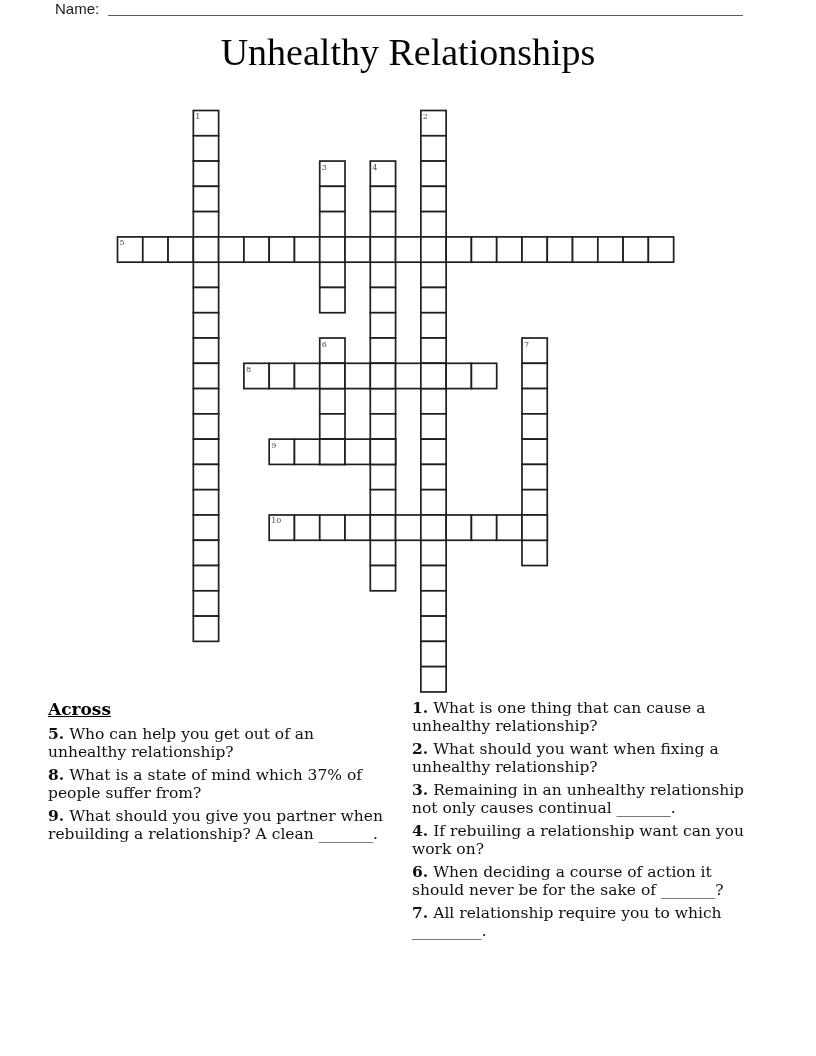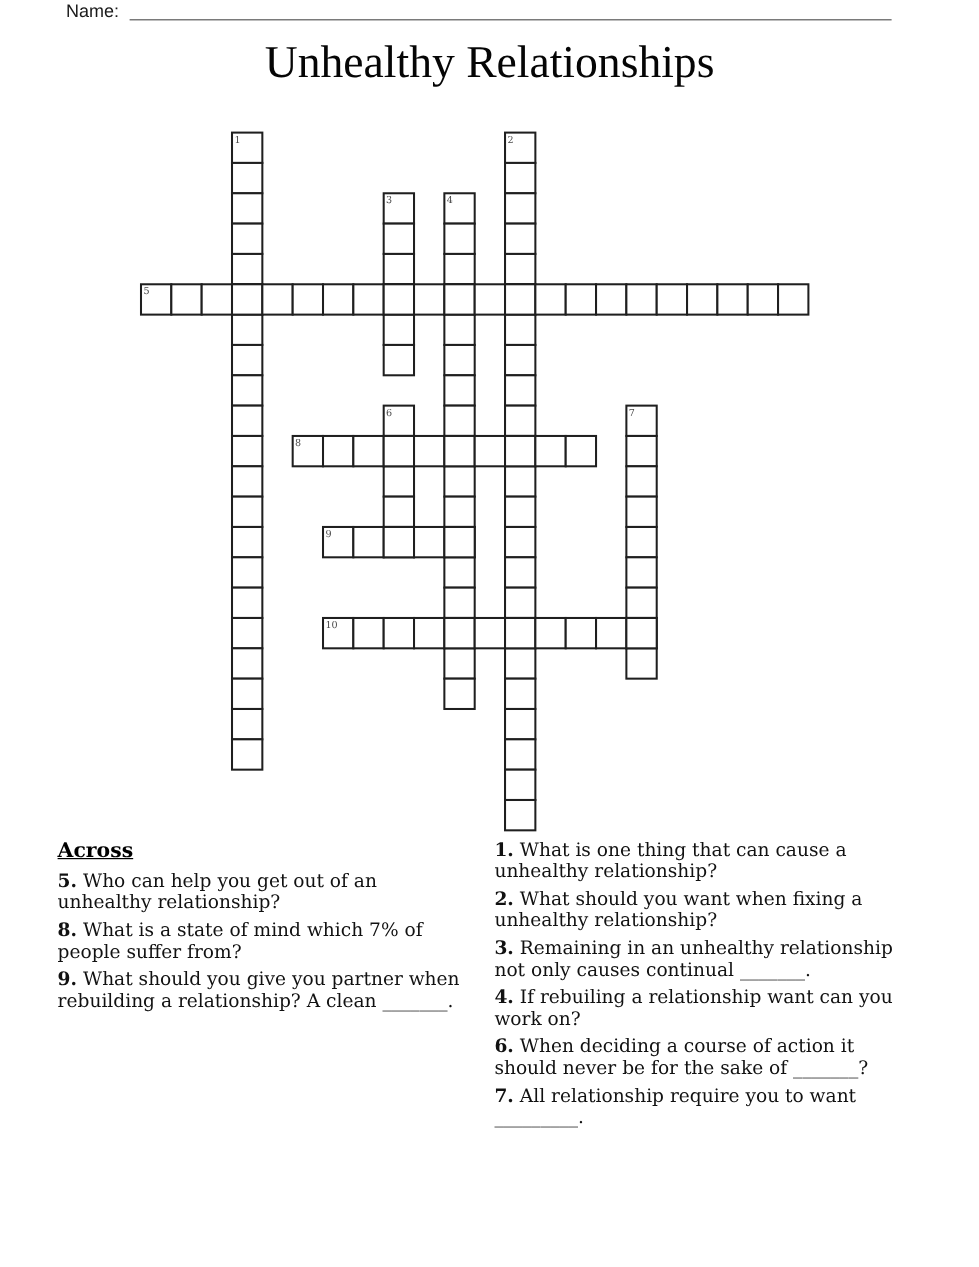--- a/index.html
+++ b/index.html
@@ -7,21 +7,21 @@
     position:relative;
     width:816px;height:1056px;
     background:#ffffff;
     overflow:hidden;
     font-family:"DejaVu Serif", serif;
     color:#000;
   }
   
   .name-row{
     position:absolute;left:55px;top:1px;width:688px;height:17px;
-    display:flex;align-items:center;
+    display:flex;align-items:flex-start;
     font-family:"Liberation Sans", sans-serif;
     font-size:15px;color:#1a1a1a;
   }
   .name-label{line-height:16px;}
   .name-line{
     flex:1;margin-left:9px;margin-bottom:1px;
     border-bottom:1.5px solid #5a5a5a;height:14px;
   }
   
   .title{
@@ -206,34 +206,34 @@
         <text x="129.90" y="262.80" class="cellnum">8</text>
         <text x="155.18" y="338.64" class="cellnum">9</text>
         <text x="155.18" y="414.48" class="cellnum">10</text>
       </svg>
   </div>
 
   <div class="clues across">
     <h2>Across</h2>
     <div class="clue"><span class="num">5.</span><span class="txt">Who can help you get out of an
 unhealthy relationship?</span></div>
-    <div class="clue"><span class="num">8.</span><span class="txt">What is a state of mind which 7% of
+    <div class="clue"><span class="num">8.</span><span class="txt">What is a state of mind which 37% of
 people suffer from?</span></div>
     <div class="clue"><span class="num">9.</span><span class="txt">What should you give you partner when
 rebuilding a relationship? A clean _______.</span></div>
   </div>
 
   <div class="clues down">
     <div class="clue"><span class="num">1.</span><span class="txt">What is one thing that can cause a
 unhealthy relationship?</span></div>
     <div class="clue"><span class="num">2.</span><span class="txt">What should you want when fixing a
 unhealthy relationship?</span></div>
     <div class="clue"><span class="num">3.</span><span class="txt">Remaining in an unhealthy relationship
 not only causes continual _______.</span></div>
     <div class="clue"><span class="num">4.</span><span class="txt">If rebuiling a relationship want can you
 work on?</span></div>
     <div class="clue"><span class="num">6.</span><span class="txt">When deciding a course of action it
 should never be for the sake of _______?</span></div>
-    <div class="clue"><span class="num">7.</span><span class="txt">All relationship require you to want
+    <div class="clue"><span class="num">7.</span><span class="txt">All relationship require you to which
 _________.</span></div>
   </div>
 
 </div>
 
 </body></html>

